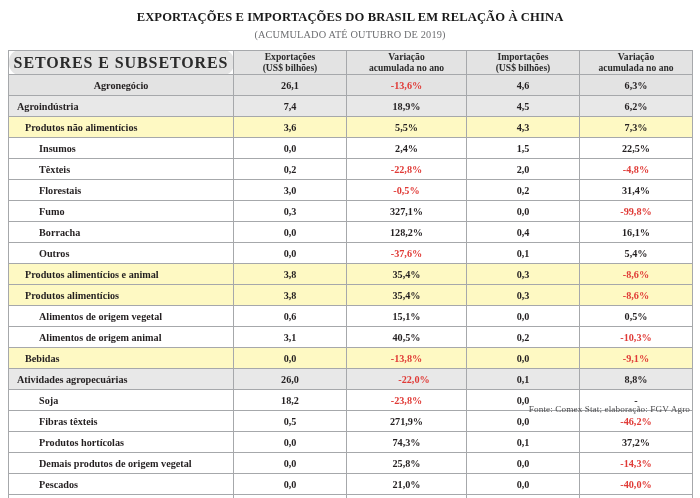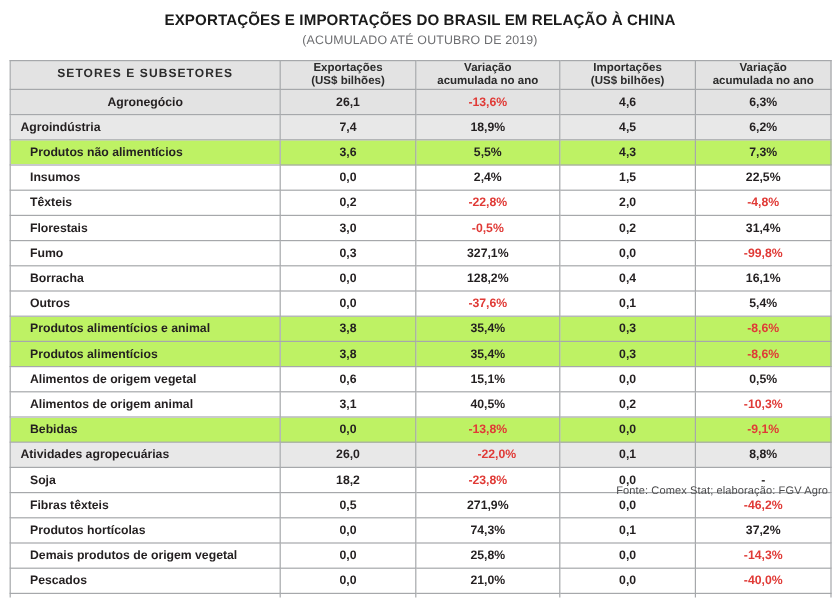--- a/index.html
+++ b/index.html
@@ -14,20 +14,21 @@
     font-family: "Liberation Sans", sans-serif;
     color: #231f20;
     overflow: hidden;
   }
 
   #page {
     position: relative;
     width: 700px;
     height: 422px;
     box-sizing: border-box;
+    font-family: Liberation Serif, serif;
   }
 
   
   .title-block {
     padding-top: 10px;
     text-align: center;
   }
   .main-title {
     font-size: 12.6px;
     font-weight: bold;
@@ -73,21 +74,22 @@
     font-weight: bold;
     font-size: 9.6px;
     color: #2b2b2b;
     text-align: center;
     line-height: 1.22;
     height: 34px;
     padding: 2px 3px;
   }
   thead th.head-name {
     letter-spacing: 0.9px;
-    font-size: 10px;
+    font-size: 16px;
+    border-radius: 11px;
   }
   thead th .h-l1 { display: block; }
   thead th .h-l2 { display: block; }
 
   tbody td {
     font-size: 10.2px;
     color: #231f20;
     line-height: 1.1;
   }
   td.name {
@@ -98,28 +100,28 @@
     overflow: hidden;
   }
   td.num {
     text-align: center;
     font-weight: bold;
   }
 
   
   tr.lvl0 > td { background: #e3e3e3; }
   tr.lvl1 > td { background: #e8e8e8; }
-  tr.lvl2 > td { background: #bef264; }
+  tr.lvl2 > td { background: #fef9c3; }
   tr.lvl3 > td { background: #ffffff; }
 
   
   tr.lvl0 td.name { text-align: center; padding-left: 0; }
   tr.lvl1 td.name { padding-left: 8px; margin-left: 28px; }
   tr.lvl2 td.name { padding-left: 16px; }
-  tr.lvl3 td.name { padding-left: 16px; }
+  tr.lvl3 td.name { padding-left: 30px; }
 
   .neg { color: #e03a36; }
 
   
   .source {
     position: absolute;
     right: 10px;
     bottom: 8px;
     font-size: 9.2px;
     color: #4d4d4f;

